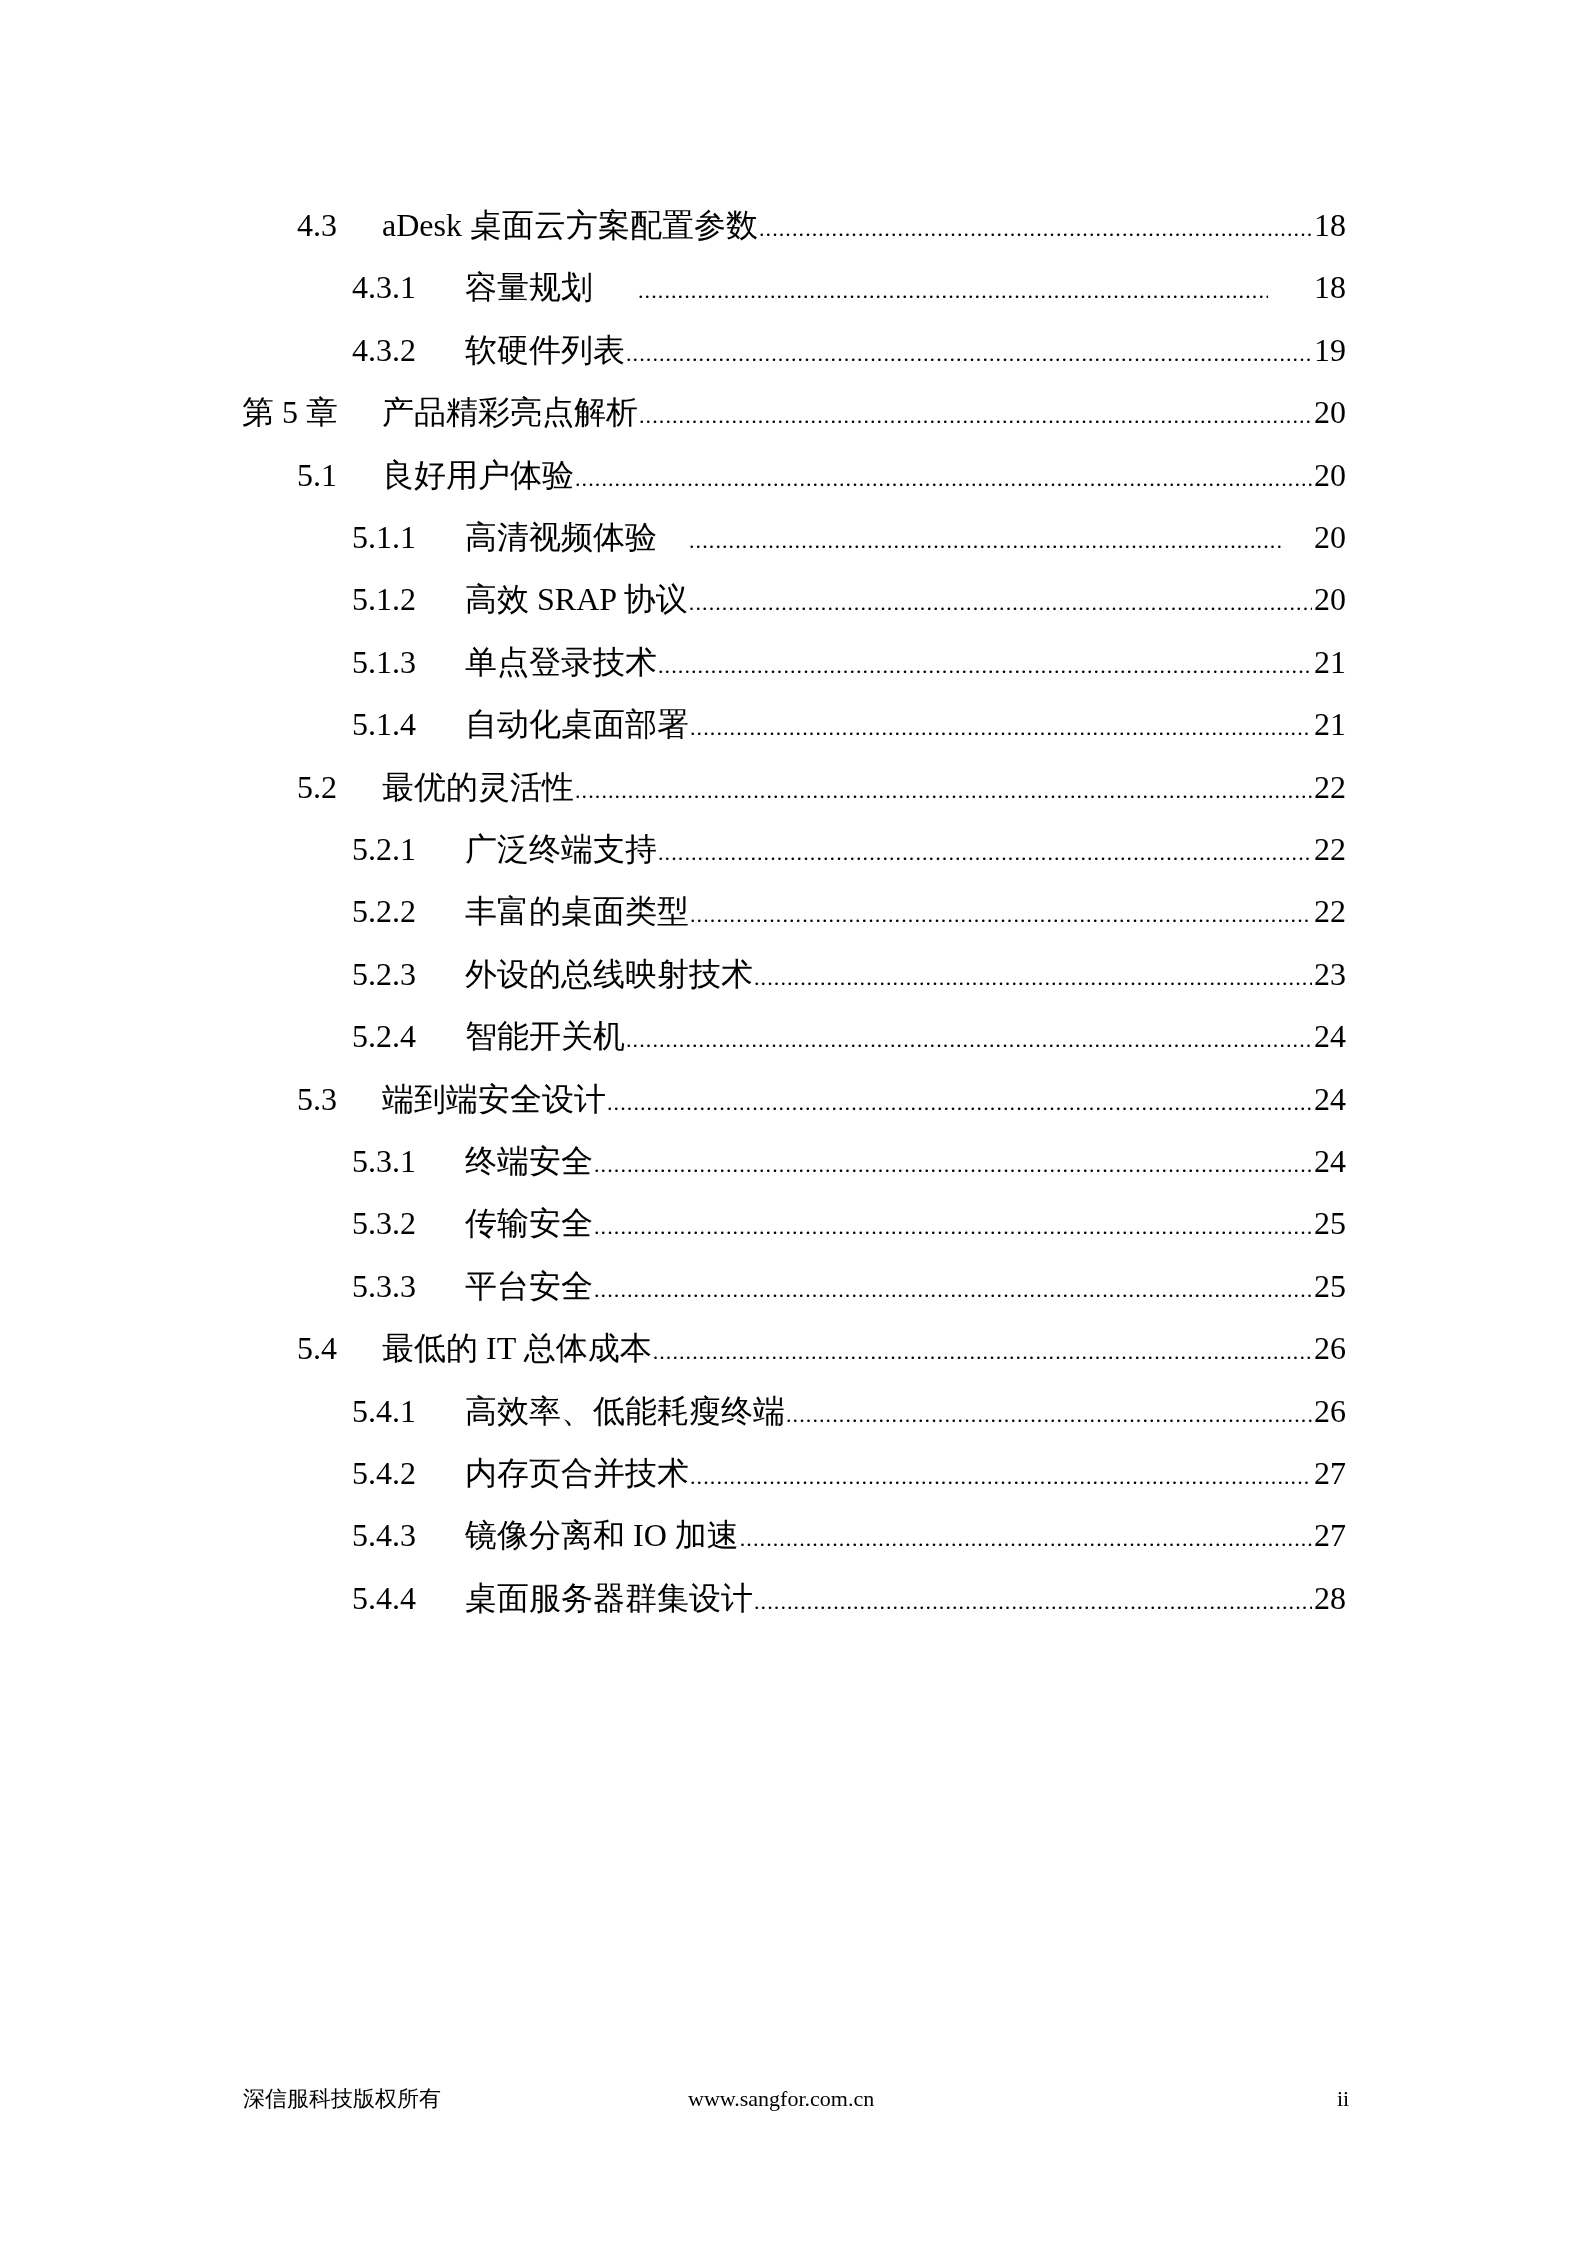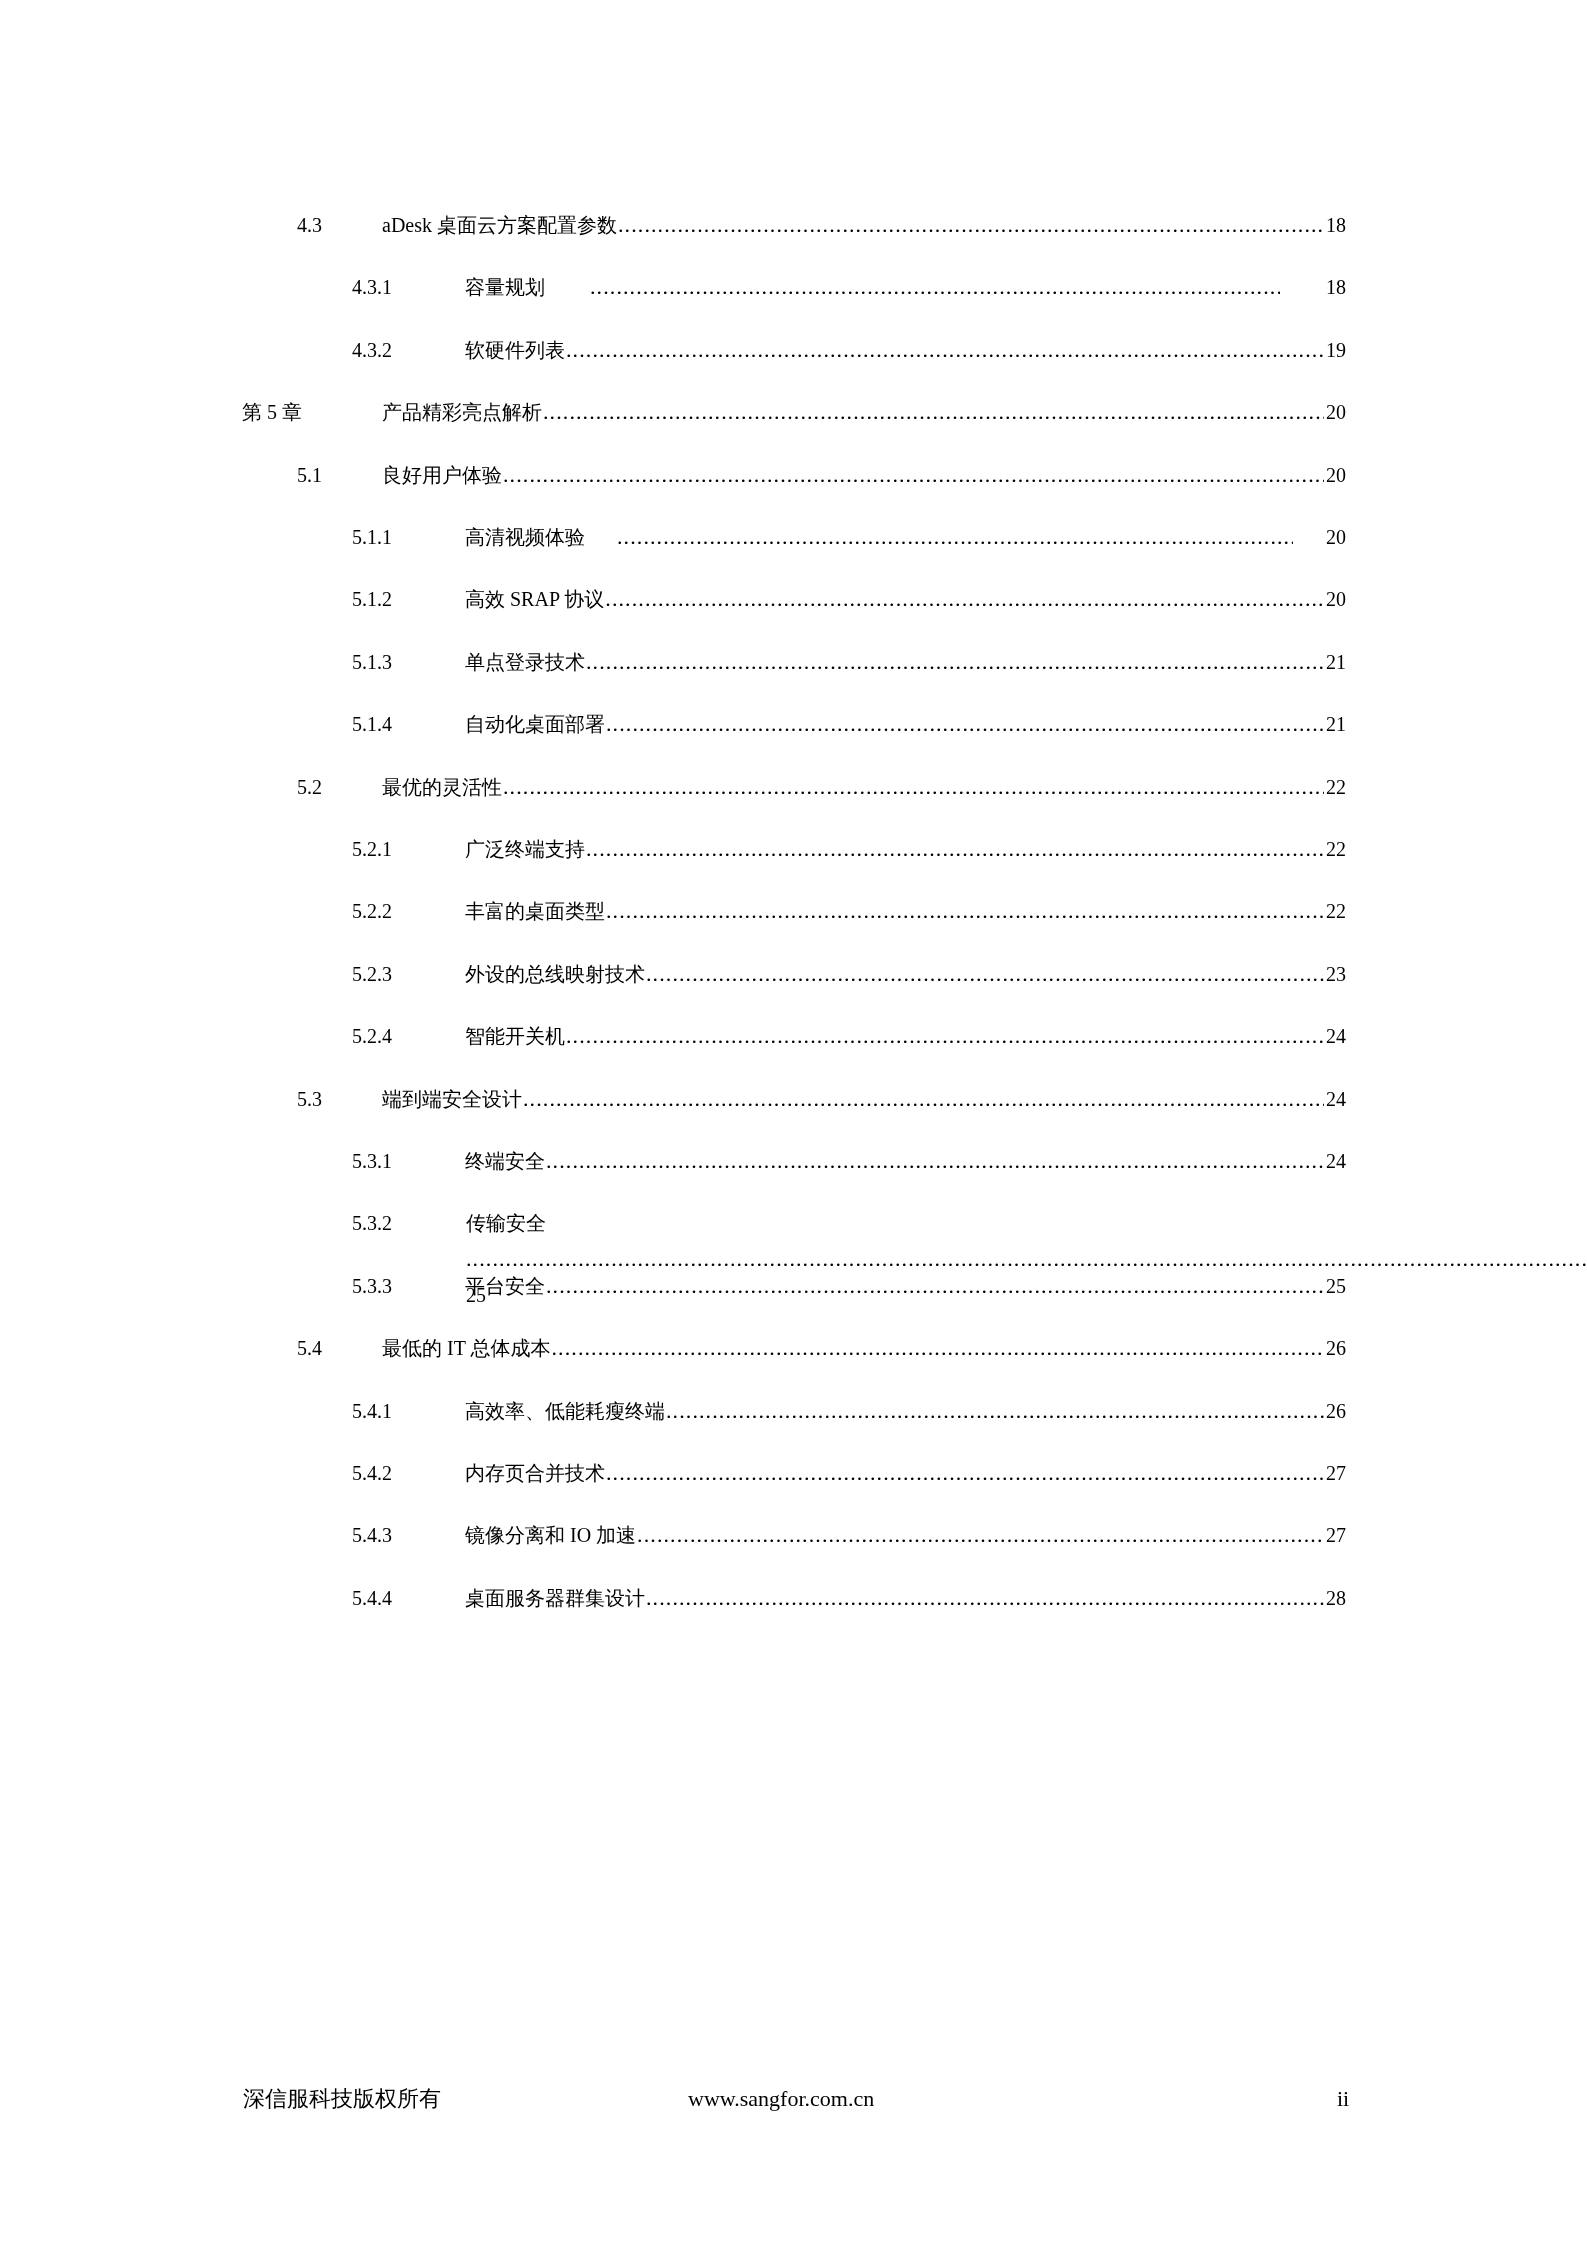--- a/index.html
+++ b/index.html
@@ -19,21 +19,21 @@
       position: absolute;
       left: 0;
       top: 0;
       width: 1587px;
     }
     .toc-row {
       position: absolute;
       height: 36px;
       display: flex;
       align-items: flex-end;
-      font-size: 20px;
+      font-size: 32px;
       line-height: 36px;
       white-space: nowrap;
     }
     .toc-num {
       position: absolute;
       top: 0;
       line-height: 36px;
     }
     .toc-title-wrap {
       position: absolute;
@@ -201,21 +201,21 @@
     <div class="toc-row" style="top: 1143px; left: 0px; width: 1587px;">
       <span class="toc-num" style="left: 352px;">5.3.1</span>
       <div class="toc-title-wrap" style="left: 465px; width: 881px;">
         <span class="toc-title">终端安全</span>
         <span class="toc-leader"></span>
         <span class="toc-page">24</span>
       </div>
     </div>
     <div class="toc-row" style="top: 1205.4px; left: 0px; width: 1587px;">
       <span class="toc-num" style="left: 352px;">5.3.2</span>
-      <div class="toc-title-wrap" style="left: 465px; width: 881px; flex-direction: column;">
+      <div class="toc-title-wrap" style="left: 465px; width: 881px;">
         <span class="toc-title">传输安全</span>
         <span class="toc-leader"></span>
         <span class="toc-page">25</span>
       </div>
     </div>
     <div class="toc-row" style="top: 1267.8px; left: 0px; width: 1587px;">
       <span class="toc-num" style="left: 352px;">5.3.3</span>
       <div class="toc-title-wrap" style="left: 465px; width: 881px;">
         <span class="toc-title">平台安全</span>
         <span class="toc-leader"></span>

